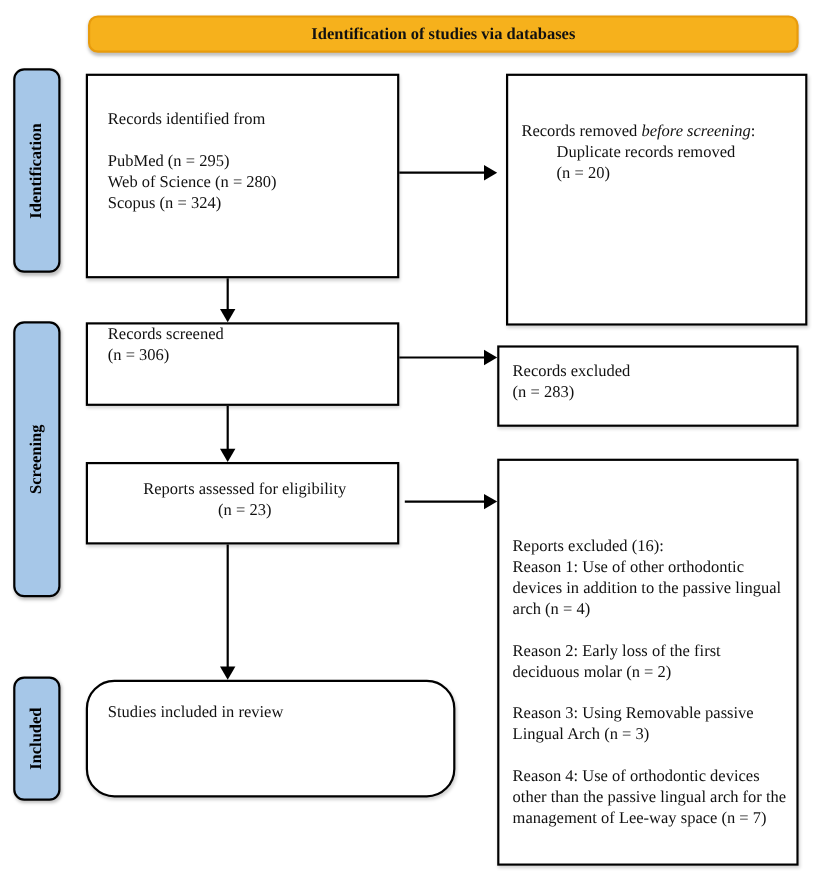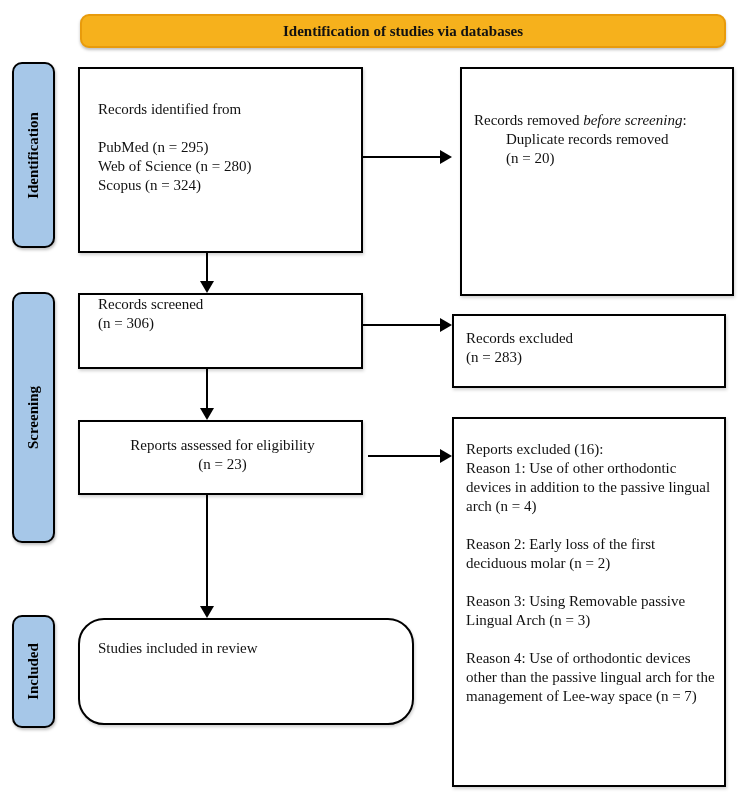--- a/index.html
+++ b/index.html
@@ -45,21 +45,21 @@
   #box-identified .inner{padding-top:31px;}
   #box-removed{left:460px;top:67px;width:274px;height:229px;}
   #box-removed .inner{padding-top:42px;padding-left:12px;}
   #box-screened{left:78px;top:293px;width:285px;height:76px;}
   #box-screened .inner{}
   #box-excluded{left:452px;top:274px;width:274px;height:74px;margin-top:40px;}
   #box-excluded .inner{padding-top:13px;padding-left:12px;}
   #box-assessed{left:78px;top:420px;width:285px;height:75px;text-align:center;}
   #box-assessed .inner{padding-top:14px;}
   #box-reports-excluded{left:452px;top:417px;width:274px;height:370px;}
-  #box-reports-excluded .inner{padding-top:21px;padding-left:12px;padding-right:8px;}
+  #box-reports-excluded .inner{padding-top:21px;padding-left:12px;padding-right:8px;margin-top:48px;}
   #box-included{left:78px;top:618px;width:336px;height:107px;border-radius:26px;}
   #box-included .inner{padding-top:19px;}
   .gap{height:19px;}
   .indent{margin-left:32px;}
   .reason{margin:0 0 19px 0;}
   .reason:last-child{margin-bottom:0;}
   p{margin:0;}
   em{font-style:italic;}
   svg.arrows{position:absolute;left:0;top:0;pointer-events:none;}
 </style>

